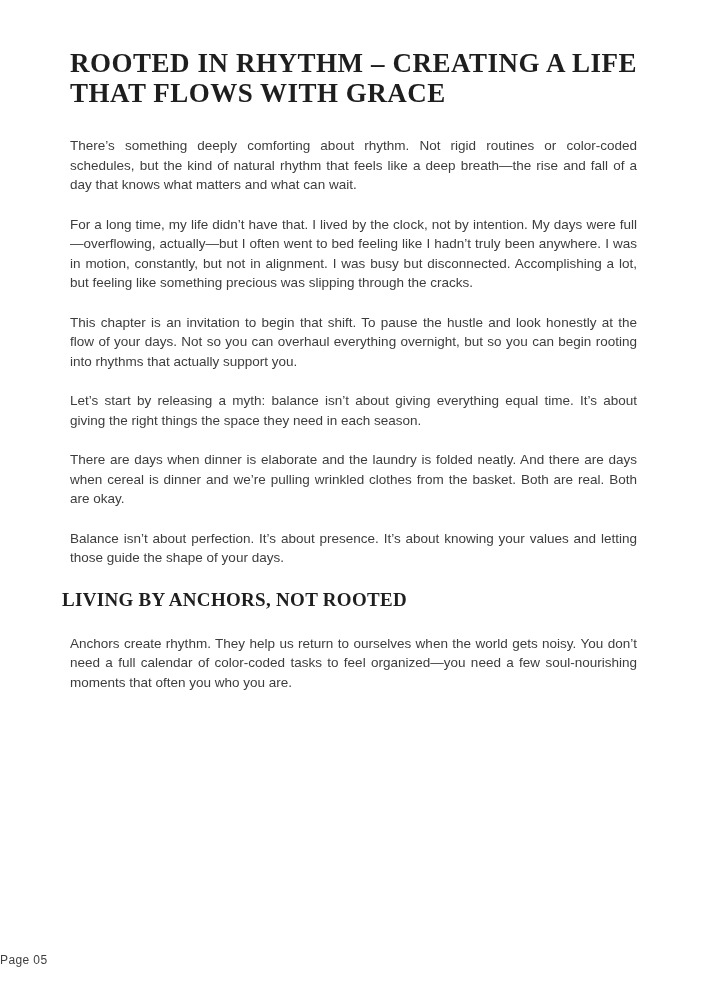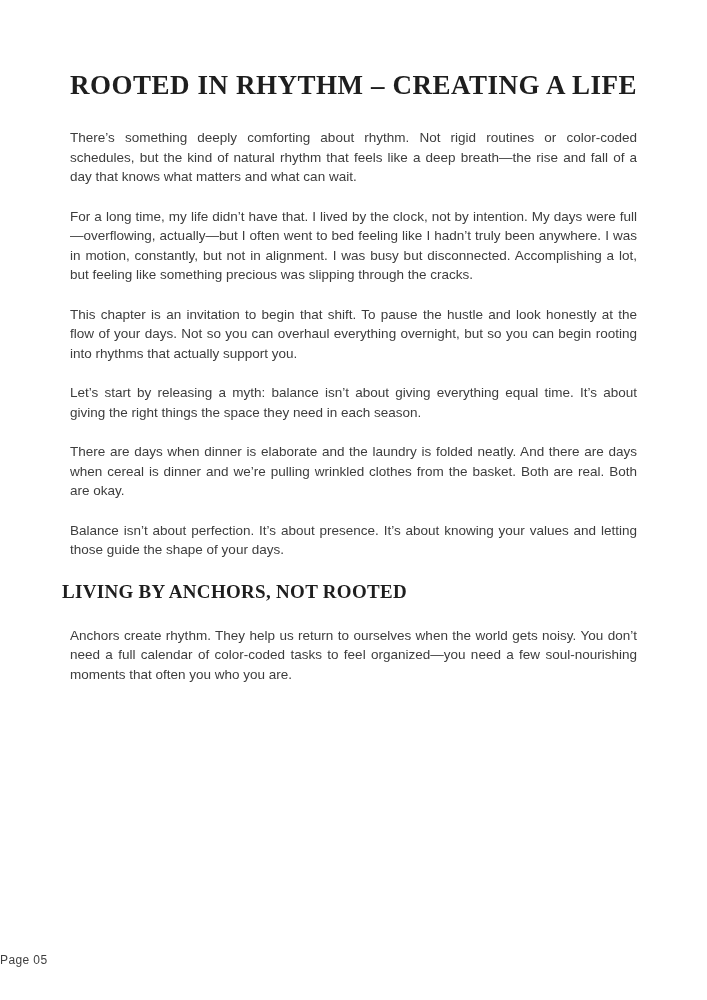--- a/index.html
+++ b/index.html
@@ -13,21 +13,21 @@
     position: relative;
     overflow: hidden;
     font-family: "Liberation Sans", "DejaVu Sans", sans-serif;
   }
   .page {
     position: relative;
     width: 707px;
     height: 1000px;
     background: #ffffff;
     box-sizing: border-box;
-    padding: 70px 70px 0 70px;
+    padding: 48px 70px 0 70px;
   }
   h1.chapter-title {
     margin: 0 0 28px 0;
     font-family: "Liberation Serif", "DejaVu Serif", serif;
     font-weight: 700;
     font-size: 27px;
     line-height: 30px;
     letter-spacing: 0.5px;
     color: #1e1e1e;
   }
@@ -67,20 +67,21 @@
     color: #3f3f3f;
   }
 </style>
 </head>
 <body>
 
 <div class="page">
 
   <h1 class="chapter-title">
     <span class="t-line justify">ROOTED IN RHYTHM – CREATING A LIFE</span>
+    <span class="t-line">THAT FLOWS WITH GRACE</span>
   </h1>
 
   <p class="body-para">There’s something deeply comforting about rhythm. Not rigid routines or color-coded schedules, but the kind of natural rhythm that feels like a deep breath—the rise and fall of a day that knows what matters and what can wait.</p>
 
   <p class="body-para">For a long time, my life didn’t have that. I lived by the clock, not by intention. My days were full—overflowing, actually—but I often went to bed feeling like I hadn’t truly been anywhere. I was in motion, constantly, but not in alignment. I was busy but disconnected. Accomplishing a lot, but feeling like something precious was slipping through the cracks.</p>
 
 
   <p class="body-para">This chapter is an invitation to begin that shift. To pause the hustle and look honestly at the flow of your days. Not so you can overhaul everything overnight, but so you can begin rooting into rhythms that actually support you.</p>
 
 

